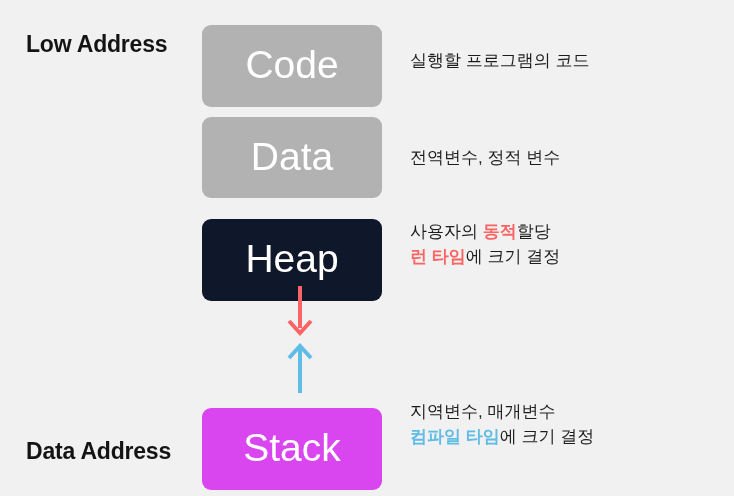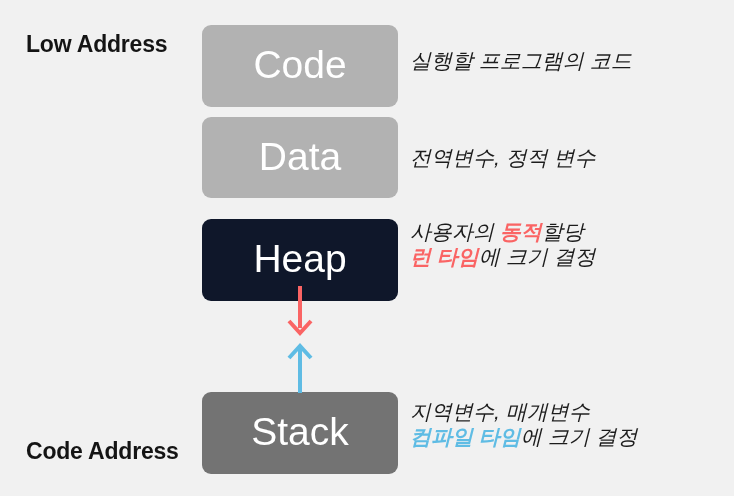--- a/index.html
+++ b/index.html
@@ -28,59 +28,58 @@
     letter-spacing: -0.2px;
     white-space: nowrap;
   }
   #addr-low  { left: 26px; top: 31px; }
   #addr-high { left: 26px; top: 438px; }
 
   
   .seg-box {
     position: absolute;
     left: 202px;
-    width: 196px;
+    width: 180px;
     border-radius: 9px;
     display: flex;
     align-items: center;
     justify-content: center;
     box-sizing: border-box;
   }
   .seg-label {
     color: #ffffff;
     font-size: 39px;
     font-weight: 400;
     line-height: 1;
     letter-spacing: 0px;
     padding-bottom: 3px;
   }
   #seg-code  { top: 25px;  height: 82px; background: #b2b2b2; }
   #seg-data  { top: 117px; height: 81px; background: #b2b2b2; align-items: center; }
   #seg-heap  { top: 219px; height: 82px; background: #0f172a; }
-  #seg-stack { top: 392px; height: 82px; background: #737373; }
+  #seg-stack { top: 408px; height: 82px; background: #d946ef; }
 
   
   .arrow-svg {
     position: absolute;
     left: 270px;
     width: 60px;
     overflow: visible;
   }
   #arrow-heap-down { top: 286px; height: 52px; }
   #arrow-stack-up  { top: 341px; height: 52px; }
 
   
   .annot {
     position: absolute;
     left: 410px;
-    font-size: 21px;
+    font-size: 17px;
     color: #1c1c1c;
     line-height: 25px;
     white-space: nowrap;
-    font-style: italic;
   }
   #annot-code  { top: 48px; }
   #annot-data  { top: 145px; }
   #annot-heap  { top: 219px; }
   #annot-stack { top: 399px; }
   .hl-red {
     color: #fa6464;
     font-weight: bold;
   }
   .hl-blue {
@@ -89,21 +88,21 @@
     margin-top: 12px;
   }
 </style>
 </head>
 <body>
 
 <div id="diagram">
 
   <div class="addr-label" id="addr-low">Low Address</div>
 
-  <div class="addr-label" id="addr-high">Code Address</div>
+  <div class="addr-label" id="addr-high">Data Address</div>
 
   <div class="seg-box" id="seg-code">
     <span class="seg-label">Code</span>
   </div>
 
   <div class="seg-box" id="seg-data">
     <span class="seg-label">Data</span>
   </div>
 
   <div class="seg-box" id="seg-heap">

